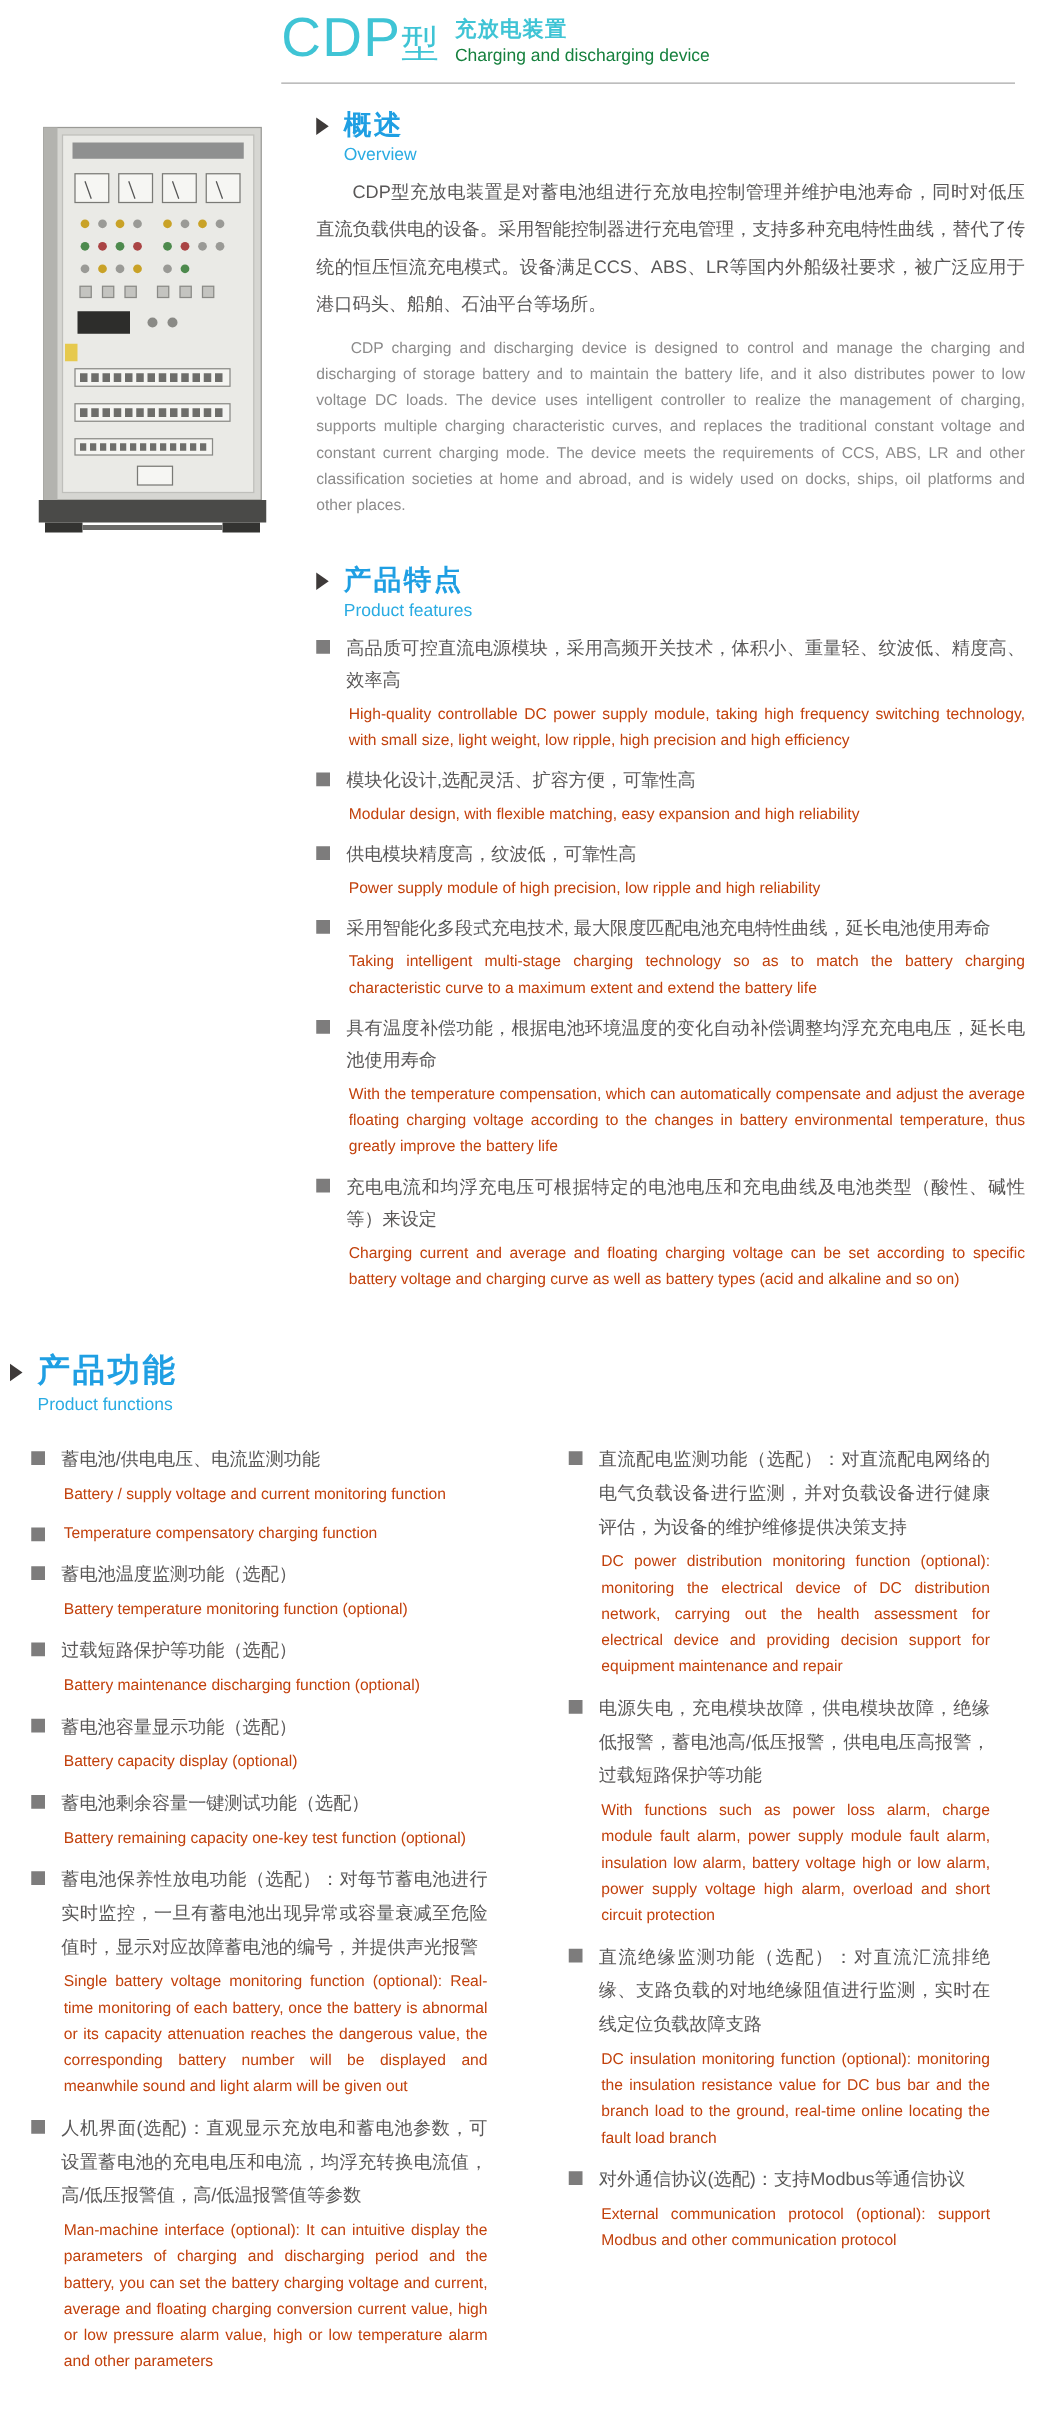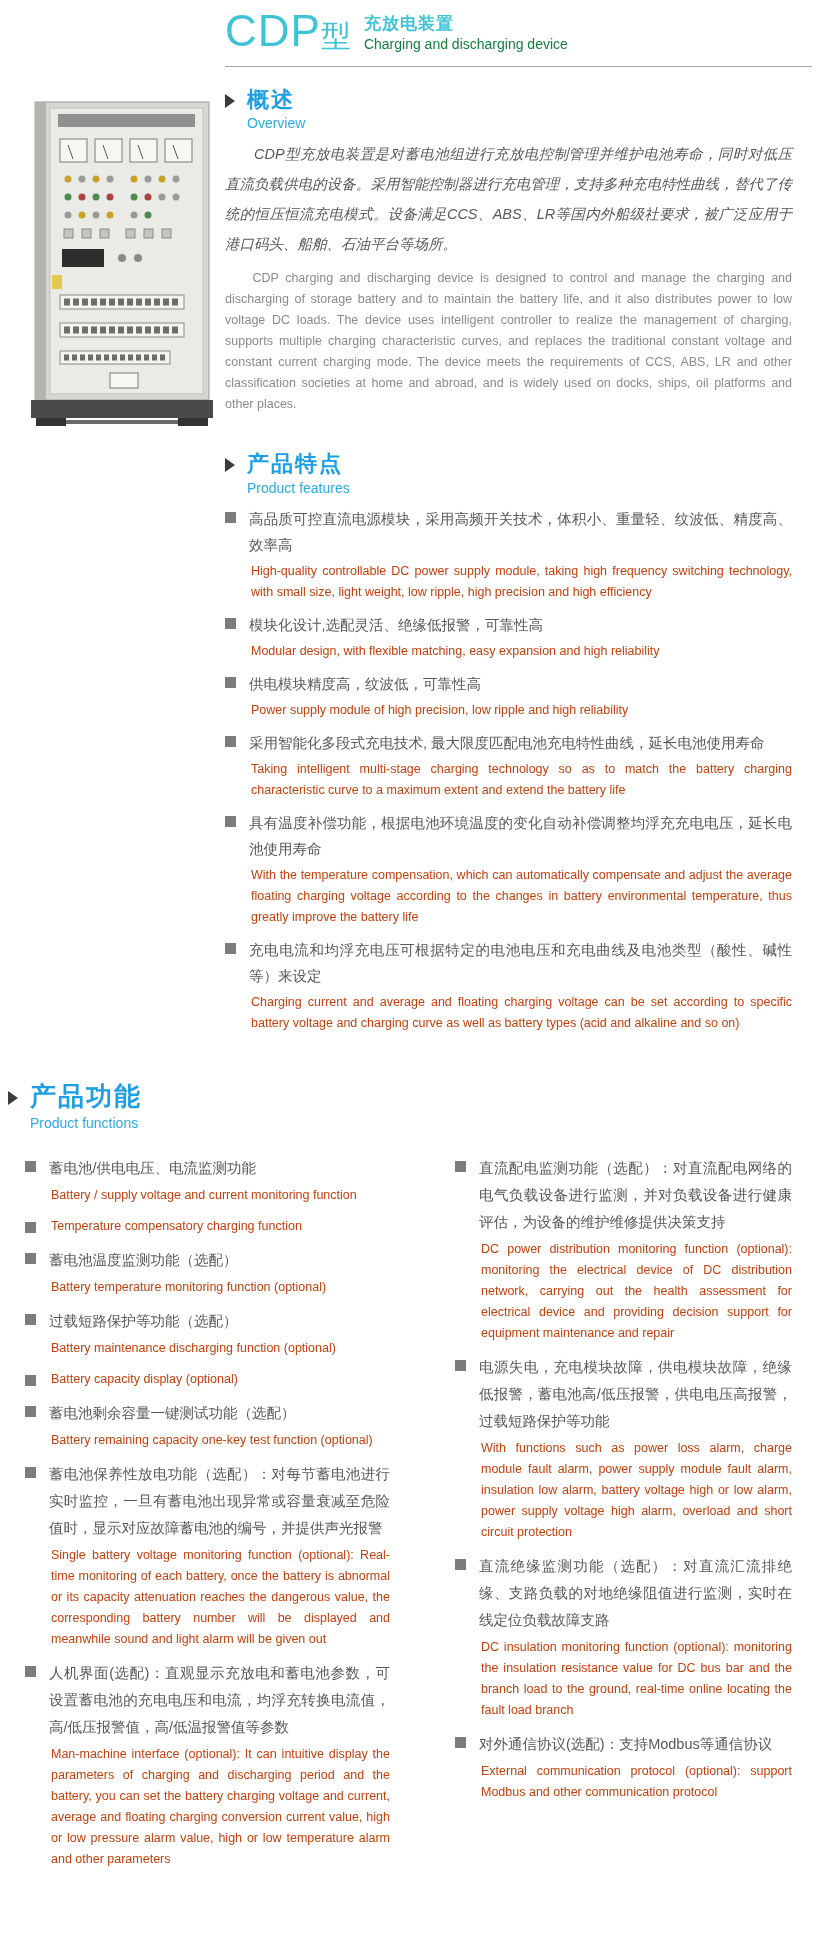--- a/index.html
+++ b/index.html
@@ -14,34 +14,34 @@
   .hdr { padding-top:8px;border-radius:27px; }
   .title-block { margin-left:225px; display:flex; align-items:flex-end; gap:12px; }
   .model { font-size:44px; line-height:1.05; color:#3fc4d5; font-weight:400; letter-spacing:1px; }
   .model .suffix { font-size:30px; }
   .subtitle { padding-bottom:2px; }
   .subtitle .zh { font-size:17px; font-weight:700; color:#3fc4d5; letter-spacing:1px; }
   .subtitle .en { font-size:14px; color:#15803d; margin-top:1px; }
   .rule { margin:12px 0 0 225px; width:587px; border-top:1px solid #a8a8a8; }
 
   
-  .top-layout { display:flex; }
+  .top-layout { display:flex;gap:28px; }
   .photo-col { width:225px; flex:none; padding:30px 0 0 30px; }
   .content-col { width:567px; flex:none; padding-top:20px; }
 
   
   .sec-head { display:flex; gap:12px; }
   .tri { width:0; height:0; border-left:10px solid #3e3a39; border-top:7px solid transparent; border-bottom:7px solid transparent; margin-top:7px; flex:none; }
   .sec-zh { font-size:22px; color:#1f9fe3; font-weight:600; letter-spacing:2px; line-height:1.15; }
   .sec-en { font-size:14px; color:#29abe2; margin-top:3px; }
   .sec-head.big .sec-zh { font-size:26px; }
   .sec-head.big .tri { margin-top:9px; }
 
   
-  .p-zh { font-size:14.5px; color:#595757; line-height:30px; text-align:justify; text-indent:2em; margin-top:8px;font-style:italic; }
+  .p-zh { font-size:14.5px; color:#595757; line-height:30px; text-align:justify; text-indent:2em; margin-top:8px; }
   .p-en { font-size:12.5px; color:#8c8b8b; line-height:21px; text-align:justify; text-indent:2.2em; margin-top:9px; }
 
   
   .blist { margin-top:10px; }
   .feat { position:relative; padding-left:24px; margin-top:9px; }
   .sq { position:absolute; left:0; top:6px; width:11px; height:11px; background:#7d7c7c; }
   .feat .zh { font-size:14.5px; color:#595757; line-height:26px; text-align:justify; }
   .feat .en { font-size:12.5px; color:#c2410c; line-height:21px; text-align:justify; margin-top:3px; padding-left:2px; }
 
   .features-sec { margin-top:36px; }
@@ -176,21 +176,21 @@
           </div>
         </div>
         <div class="blist">
           <div class="feat">
             <span class="sq"></span>
             <div class="zh">高品质可控直流电源模块，采用高频开关技术，体积小、重量轻、纹波低、精度高、效率高</div>
             <div class="en">High-quality controllable DC power supply module, taking high frequency switching technology, with small size, light weight, low ripple, high precision and high efficiency</div>
           </div>
           <div class="feat">
             <span class="sq"></span>
-            <div class="zh">模块化设计,选配灵活、绝缘低报警，可靠性高</div>
+            <div class="zh">模块化设计,选配灵活、扩容方便，可靠性高</div>
             <div class="en">Modular design, with flexible matching, easy expansion and high reliability</div>
           </div>
           <div class="feat">
             <span class="sq"></span>
             <div class="zh">供电模块精度高，纹波低，可靠性高</div>
             <div class="en">Power supply module of high precision, low ripple and high reliability</div>
           </div>
           <div class="feat">
             <span class="sq"></span>
             <div class="zh">采用智能化多段式充电技术, 最大限度匹配电池充电特性曲线，延长电池使用寿命</div>
@@ -238,20 +238,21 @@
           <div class="zh">蓄电池温度监测功能（选配）</div>
           <div class="en">Battery temperature monitoring function (optional)</div>
         </div>
         <div class="feat">
           <span class="sq"></span>
           <div class="zh">过载短路保护等功能（选配）</div>
           <div class="en">Battery maintenance discharging function (optional)</div>
         </div>
         <div class="feat">
           <span class="sq"></span>
+          <div class="zh">蓄电池容量显示功能（选配）</div>
           <div class="en">Battery capacity display (optional)</div>
         </div>
         <div class="feat">
           <span class="sq"></span>
           <div class="zh">蓄电池剩余容量一键测试功能（选配）</div>
           <div class="en">Battery remaining capacity one-key test function (optional)</div>
         </div>
         <div class="feat">
           <span class="sq"></span>
           <div class="zh">蓄电池保养性放电功能（选配）：对每节蓄电池进行实时监控，一旦有蓄电池出现异常或容量衰减至危险值时，显示对应故障蓄电池的编号，并提供声光报警</div>

